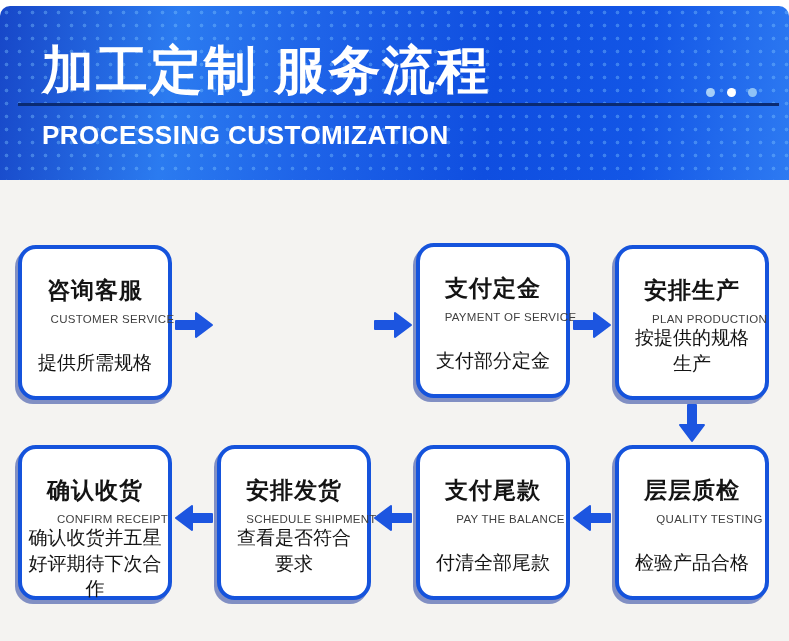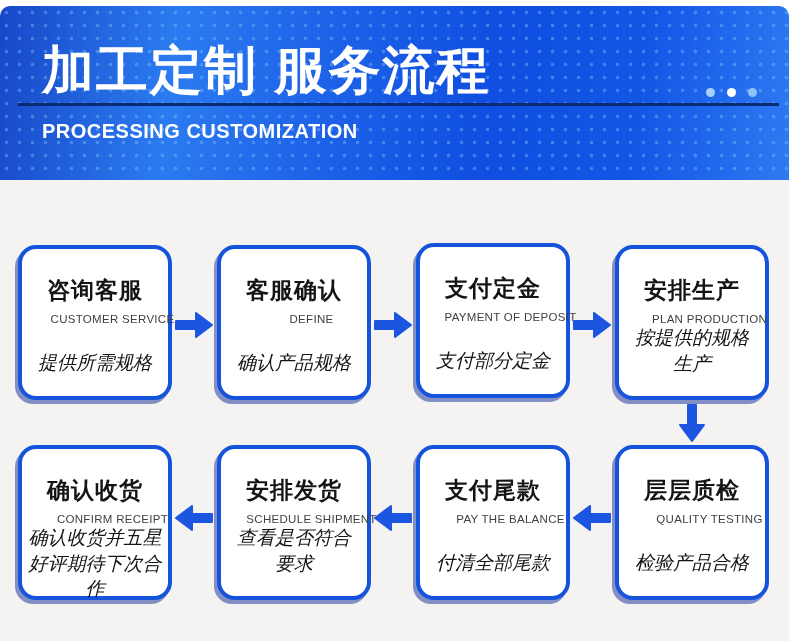--- a/index.html
+++ b/index.html
@@ -27,21 +27,21 @@
   .header-title{
     position:absolute;left:42px;top:30px;
     font-size:52px;font-weight:bold;color:#ffffff;letter-spacing:2px;white-space:nowrap;
   }
   .header-line{
     position:absolute;left:18px;right:10px;top:97px;height:3px;
     background:var(--divider,#0a2a72);
   }
   .header-subtitle{
     position:absolute;left:42px;top:114px;
-    font-size:20px;font-weight:bold;color:#ffffff;letter-spacing:.5px;white-space:nowrap;
+    font-size:26px;font-weight:bold;color:#ffffff;letter-spacing:.5px;white-space:nowrap;
   }
   .header-dots{position:absolute;left:706px;top:82px;display:flex;gap:12px;}
   .header-dots .dot{width:9px;height:9px;border-radius:50%;}
   .dot-a{background:rgba(190,225,250,.85);}
   .dot-b{background:#ffffff;}
   .dot-c{background:rgba(170,215,248,.8);}
 
   
   .flow-area{
     position:absolute;left:0;top:180px;width:789px;height:461px;
@@ -59,21 +59,21 @@
   }
   .step-title{
     margin-top:26px;font-size:23px;font-weight:bold;color:#141414;letter-spacing:1px;white-space:nowrap;
   }
   .step-sub{
     margin-top:7px;font-size:11.5px;color:#3f3f3f;letter-spacing:.3px;white-space:nowrap;margin-left:35px;
   }
   .step-desc{
     margin-top:auto;margin-bottom:20px;
     font-size:19px;color:#141414;line-height:1.35;
-    white-space:pre-line;max-width:142px;font-style:italic;
+    white-space:pre-line;max-width:142px;
   }
 
   
   .arrow{position:absolute;}
   .arrow svg{display:block;}
   .arrow path{fill:var(--arrow,#1c55e0);stroke:var(--arrow,#1c55e0);stroke-width:2;stroke-linejoin:round;}
 </style>
 </head>
 <body>
 
@@ -90,28 +90,23 @@
     </div>
   </div>
 
   <div class="flow-area"></div>
 
   <div class="step" style="left:18px;top:245px">
     <div class="step-title">咨询客服</div>
     <div class="step-sub">CUSTOMER SERVICE</div>
     <div class="step-desc">提供所需规格</div>
   </div>
-  <div class="step" style="left:217px;top:245px">
-    <div class="step-title">客服确认</div>
-    <div class="step-sub">DEFINE</div>
-    <div class="step-desc">确认产品规格</div>
-  </div>
   <div class="step" style="left:416px;top:243px">
     <div class="step-title">支付定金</div>
-    <div class="step-sub">PAYMENT OF DEPOSIT</div>
+    <div class="step-sub">PAYMENT OF SERVICE</div>
     <div class="step-desc">支付部分定金</div>
   </div>
   <div class="step" style="left:615px;top:245px">
     <div class="step-title">安排生产</div>
     <div class="step-sub">PLAN PRODUCTION</div>
     <div class="step-desc">按提供的规格
 生产</div>
   </div>
 
   <div class="step" style="left:615px;top:445px">

